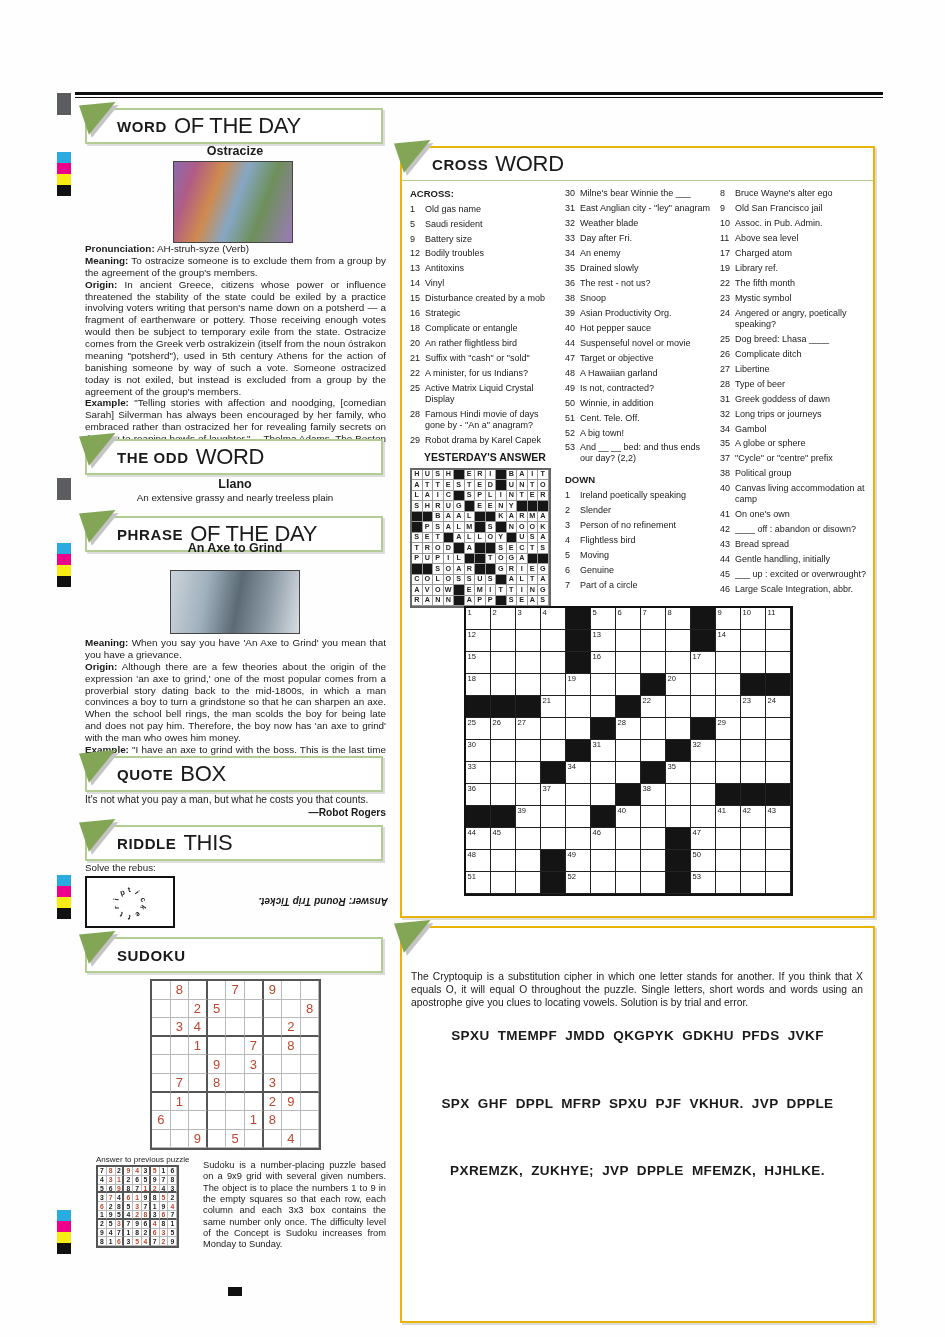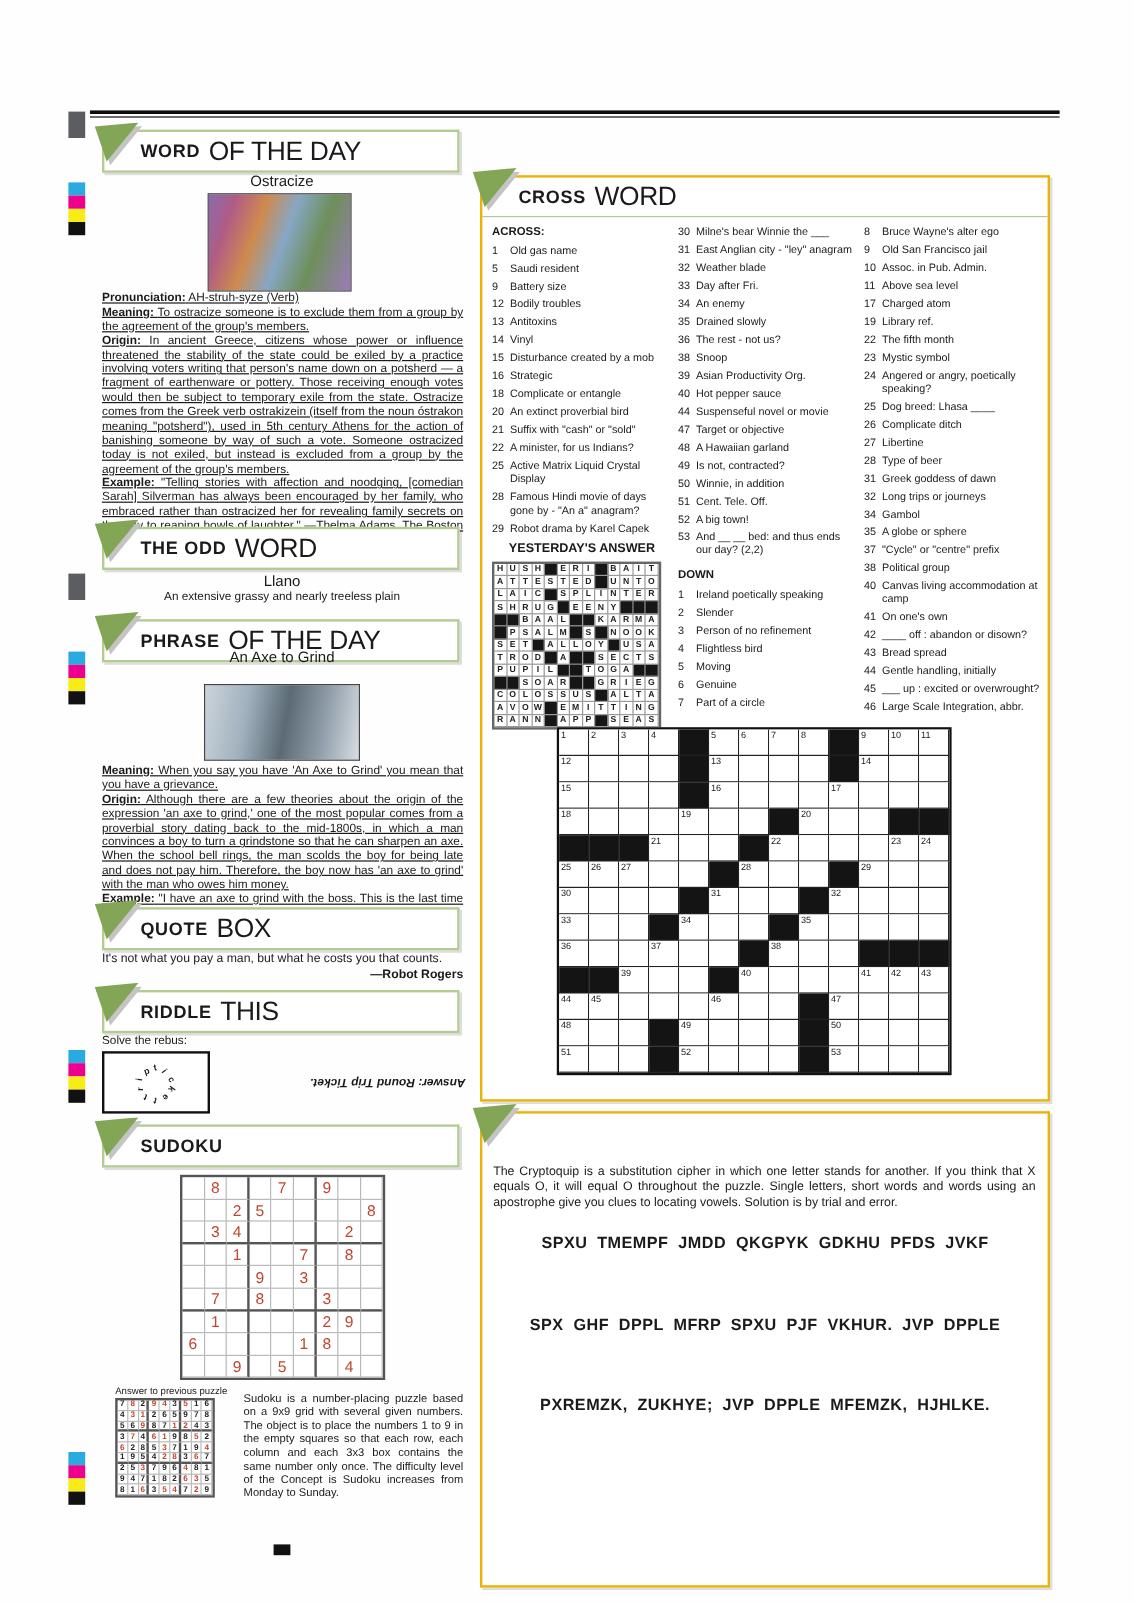--- a/index.html
+++ b/index.html
@@ -18,23 +18,23 @@
   
   .sechdr{position:absolute;background:#fff;border:2px solid #b3cc92;box-shadow:2px 2px 0 rgba(0,0,0,.13);
           display:flex;align-items:center;padding-left:30px;height:32px;}
   .sechdr .b1{font-weight:800;font-size:15px;letter-spacing:.6px;}
   .sechdr .b2{font-size:22px;font-weight:400;margin-left:7px;letter-spacing:-.3px;}
   .tab{position:absolute;top:-8px;left:-8px;width:38px;height:34px;pointer-events:none;}
   .tab .sh{position:absolute;left:3px;top:3px;width:100%;height:100%;background:#c4c4c4;
            clip-path:polygon(0 10%,96% 0,26% 96%);}
   .tab .fc{position:absolute;left:0;top:0;width:100%;height:100%;background:#82a656;
            clip-path:polygon(0 10%,96% 0,26% 96%);}
-  .titleword{position:absolute;left:85px;width:300px;font-weight:normal;font-size:12.5px;text-align:center;}
+  .titleword{position:absolute;left:85px;width:300px;font-weight:bold;font-size:12.5px;text-align:center;}
   .bodyblock{position:absolute;left:85px;width:301px;font-size:9.9px;line-height:1.2;text-align:justify;}
-  .bodyblock p{margin:0;text-decoration:underline;}
+  .bodyblock p{margin:0;}
   .photo{position:absolute;border:1px solid #444;}
   
   .quote-text{position:absolute;left:85px;width:301px;font-size:10.2px;}
   .quote-author{position:absolute;left:85px;width:301px;font-size:10.2px;font-weight:bold;text-align:right;}
   .rebus-box{position:absolute;border:2px solid #111;background:#fff;}
   .rebus-letter{position:absolute;font-size:7.5px;font-weight:bold;color:#222;}
   .riddle-answer{position:absolute;transform:rotate(180deg);font-style:italic;font-weight:bold;font-size:10px;text-align:left;}
   
   .sgrid{position:absolute;border:2px solid #555;background:#fff;display:grid;}
   .scell{box-sizing:border-box;border-right:1px solid #b9b9b9;border-bottom:1px solid #b9b9b9;
@@ -407,21 +407,21 @@
           <div class="clue">
             <span class="cnum">16</span>
             <span class="ctxt">Strategic</span>
           </div>
           <div class="clue">
             <span class="cnum">18</span>
             <span class="ctxt">Complicate or entangle</span>
           </div>
           <div class="clue">
             <span class="cnum">20</span>
-            <span class="ctxt">An extinct proverbial bird</span>
+            <span class="ctxt">An rather flightless bird</span>
           </div>
           <div class="clue">
             <span class="cnum">21</span>
             <span class="ctxt">Suffix with "cash" or "sold"</span>
           </div>
           <div class="clue">
             <span class="cnum">22</span>
             <span class="ctxt">A minister, for us Indians?</span>
           </div>
           <div class="clue">

